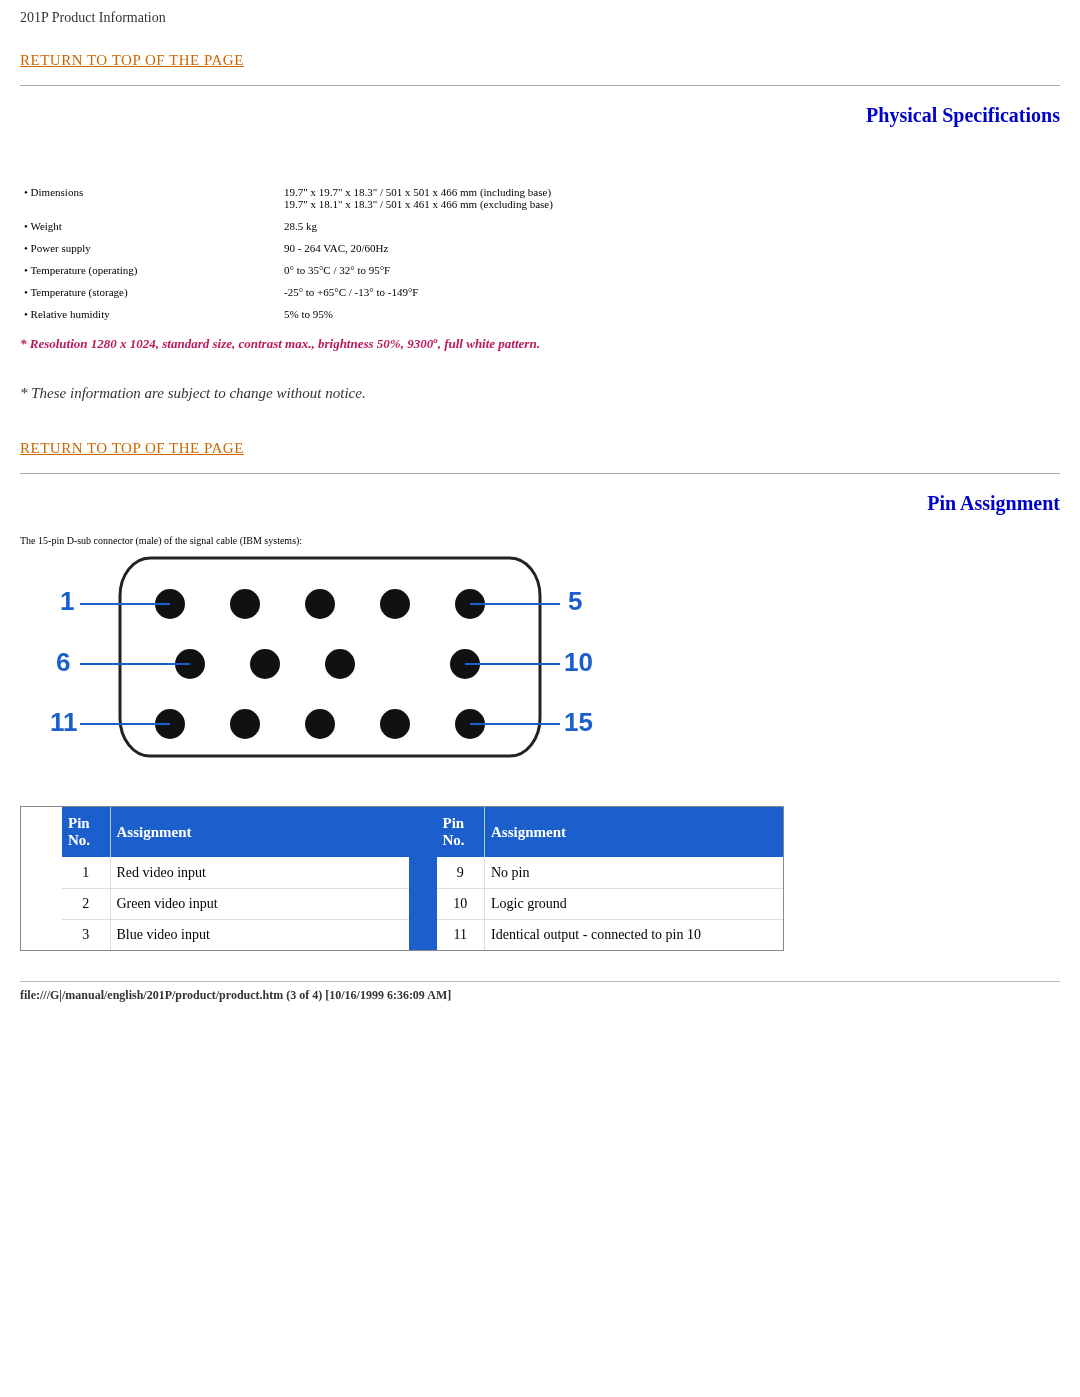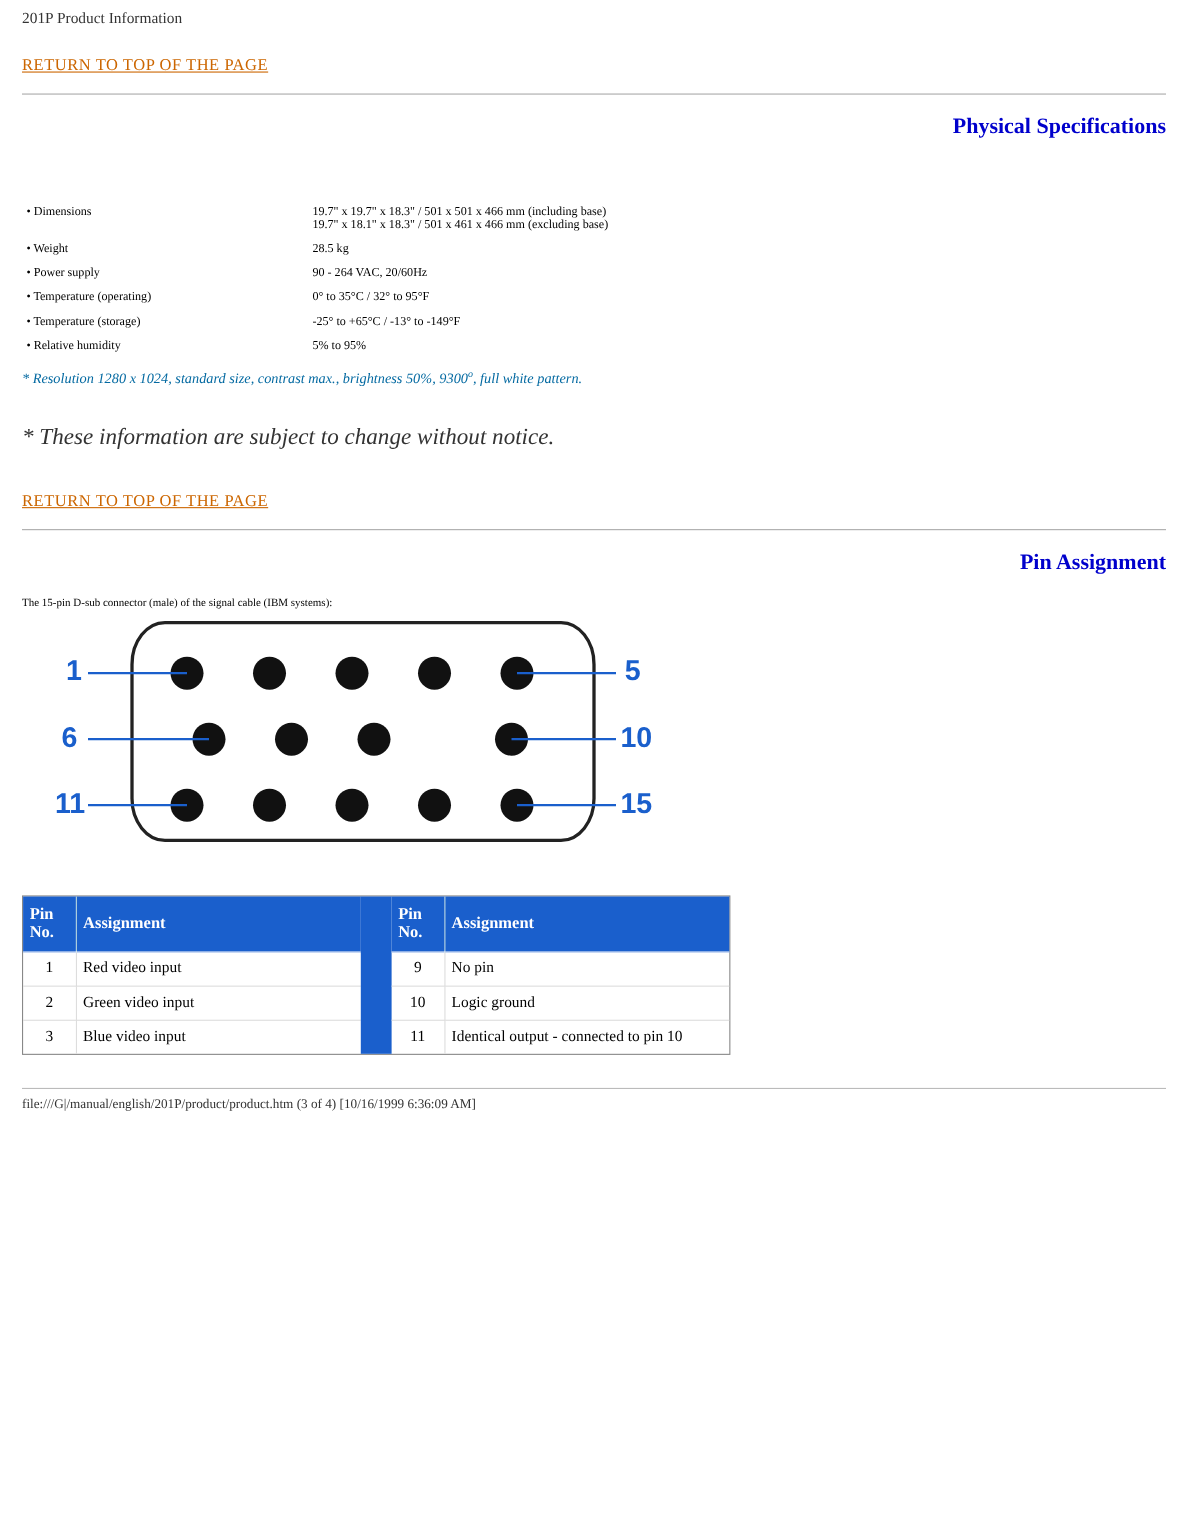--- a/index.html
+++ b/index.html
@@ -52,27 +52,28 @@
       vertical-align: top;
       font-size: 11px;
     }
     .specs-table td:first-child {
       width: 260px;
       white-space: nowrap;
     }
     .specs-note {
       font-style: italic;
       font-size: 13px;
-      color: #0369a1;
+      color: #be185d;
       margin-top: 8px;
       margin-bottom: 6px;
+      font-weight: bold;
     }
     .specs-notice {
       font-style: italic;
-      font-size: 21px;
+      font-size: 15px;
       color: #333;
       margin-top: 10px;
       margin-bottom: 20px;
     }
     .pin-section {
       margin-top: 10px;
     }
     .pin-intro {
       font-size: 10px;
       margin-bottom: 0;
@@ -124,20 +125,21 @@
     .blue-center-bar {
       width: 28px;
       background: #1a5fcc;
     }
     .status-bar {
       font-size: 12px;
       color: #333;
       margin-top: 30px;
       padding-top: 6px;
       border-top: 1px solid #bbb;
+      font-weight: bold;
     }
     sup {
       font-size: 9px;
     }
   </style>
 </head>
 <body>
 
 <div class="page-wrapper">
 
@@ -240,21 +242,21 @@
         <text x="514" y="125" fill="#1a5fcc" font-size="26" font-weight="bold" font-family="Arial,sans-serif">10</text>
 
         <line x1="120" y1="178" x2="30" y2="178" stroke="#1a5fcc" stroke-width="2"></line>
         <text x="0" y="185" fill="#1a5fcc" font-size="26" font-weight="bold" font-family="Arial,sans-serif">11</text>
 
         <line x1="420" y1="178" x2="510" y2="178" stroke="#1a5fcc" stroke-width="2"></line>
         <text x="514" y="185" fill="#1a5fcc" font-size="26" font-weight="bold" font-family="Arial,sans-serif">15</text>
       </svg>
     </div>
 
-    <div style="display:flex; width:644px; border:1px solid #888;">
+    <div style="display:flex; width:764px; border:1px solid #888;padding-left:41px;">
 
       <div style="flex:1;">
         <table class="pin-table">
           <thead>
             <tr>
               <th class="num-col">Pin<br>No.</th>
               <th>Assignment</th>
             </tr>
           </thead>
           <tbody id="pin-table-left-body">

